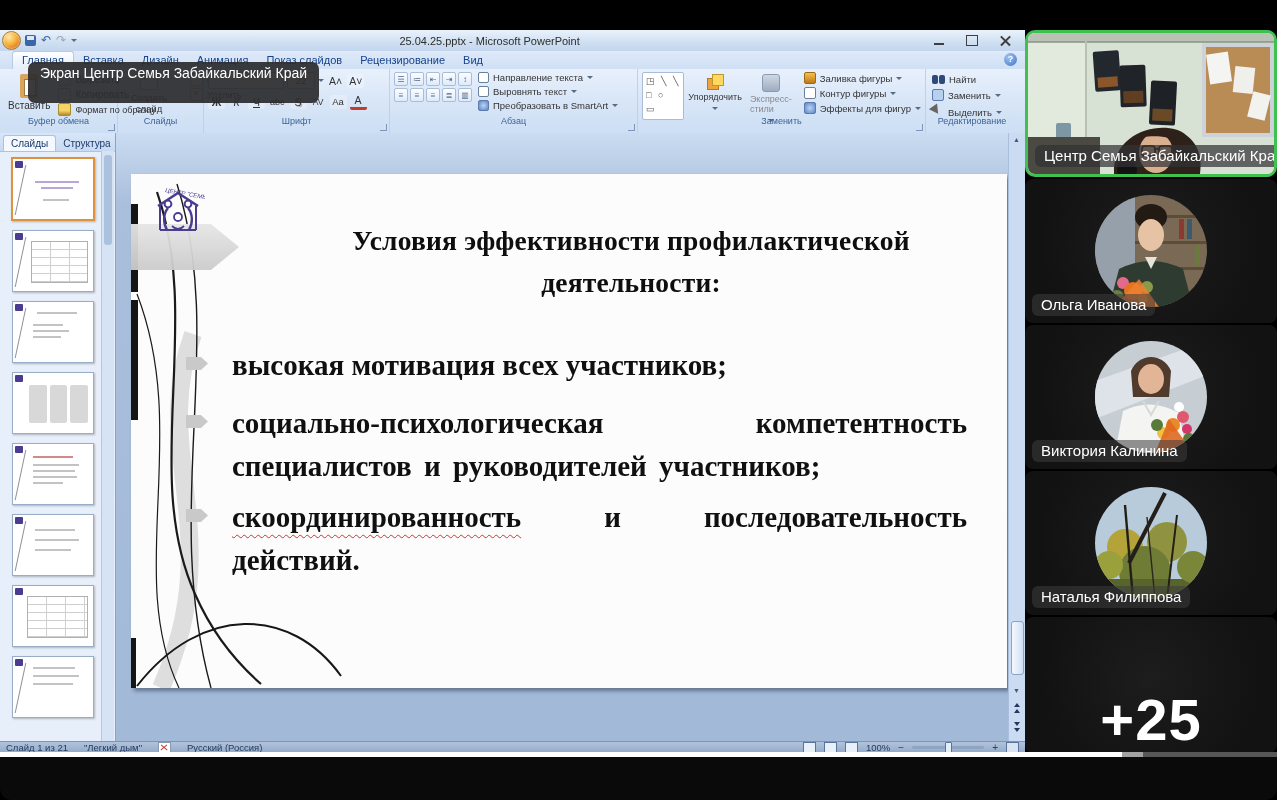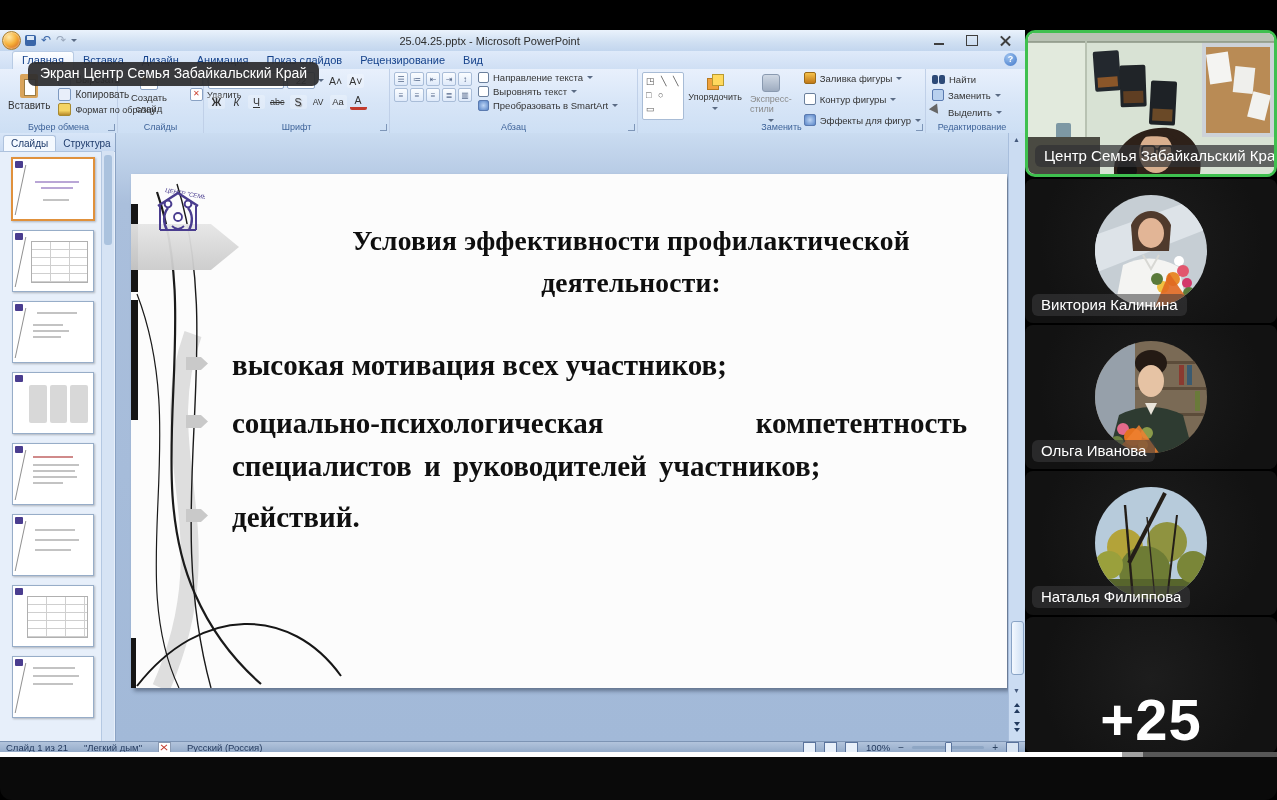--- a/index.html
+++ b/index.html
@@ -31,21 +31,21 @@
     background:linear-gradient(#dfeafa,#cfdff4);display:flex;align-items:flex-end;padding-left:12px;box-sizing:border-box;}
   .tab{font-size:11px;color:#15428b;padding:2px 9px 3px;border-radius:3px 3px 0 0;white-space:nowrap;}
   .tab.active{background:linear-gradient(#fdfeff,#e6eefb);border:1px solid #b8cbe4;border-bottom:none;color:#15428b;}
   .help{position:absolute;right:8px;top:2px;width:13px;height:13px;border-radius:50%;
     background:radial-gradient(circle at 35% 30%,#9ec3f0,#3f76c8);color:#fff;font-size:9px;font-weight:bold;
     text-align:center;line-height:13px;}
 
   .ribbon{position:absolute;left:0;top:39px;width:100%;height:64px;
     background:linear-gradient(#e8f0fc,#d7e5f7 55%,#cddff4);border-bottom:1px solid #94abca;display:flex;}
   .rgroup{position:relative;height:100%;border-right:1px solid #c0d0e8;box-sizing:border-box;padding:3px 4px 13px;}
-  .glabel{position:absolute;bottom:1px;left:0;right:0;text-align:center;font-size:9px;color:#3e6399;white-space:nowrap;}
+  .glabel{position:absolute;bottom:7px;left:0;right:0;text-align:center;font-size:9px;color:#3e6399;white-space:nowrap;}
   .launcher{position:absolute;right:2px;bottom:2px;width:6px;height:6px;border-right:1px solid #7e96b8;border-bottom:1px solid #7e96b8;}
   .bigbtn{display:flex;flex-direction:column;align-items:center;font-size:10px;color:#333;gap:2px;padding:2px 4px;}
   .smallrow{display:flex;align-items:center;gap:4px;font-size:10px;color:#333;height:15px;white-space:nowrap;}
   .mini{width:11px;height:11px;border-radius:2px;flex:0 0 auto;}
   .icon-paste{width:18px;height:24px;background:#d9a45c;border-radius:2px;position:relative;}
   .icon-paste::after{content:"";position:absolute;left:4px;top:5px;width:10px;height:15px;background:#fff;border:1px solid #9a7b44;}
   .icon-copy{background:#e8eefa;border:1px solid #7d99c0;}
   .icon-brush{background:linear-gradient(#f4d464 60%,#b78a2a);border:1px solid #a88a30;}
   .icon-cut{background:#ccd8ea;border:1px solid #8aa2c4;}
   .icon-slide{background:#fff;border:1px solid #8aa2c4;position:relative;}
@@ -59,21 +59,21 @@
   .pgrid{display:grid;grid-template-columns:repeat(5,14px);grid-auto-rows:14px;gap:2px;}
   .pbtn{border:1px solid #a9bdd8;background:linear-gradient(#fbfdff,#dfeafa);color:#55688a;font-size:8px;
     display:flex;align-items:center;justify-content:center;border-radius:2px;}
   .ptexts{display:flex;flex-direction:column;justify-content:flex-start;gap:3px;margin-left:6px;font-size:9.5px;color:#333;}
   .shapebox{width:96px;height:44px;background:#fff;border:1px solid #a8bcd6;border-radius:2px;
     font-size:9px;color:#555;line-height:14px;padding:1px 3px;letter-spacing:2px;overflow:hidden;}
   .arrico{width:16px;height:16px;position:relative;}
   .arrico::before{content:"";position:absolute;left:0;top:4px;width:10px;height:10px;background:#f0a23c;border:1px solid #b87a20;}
   .arrico::after{content:"";position:absolute;left:5px;top:0;width:10px;height:10px;background:#ffd95e;border:1px solid #b89a30;}
   .qstyle{width:16px;height:16px;border-radius:3px;background:linear-gradient(#cfd8e4,#9eacc0);border:1px solid #8a9ab0;}
-  .dcol{display:flex;flex-direction:column;gap:9px;margin-left:8px;font-size:9.5px;color:#333;}
+  .dcol{display:flex;flex-direction:column;gap:3px;margin-left:8px;font-size:9.5px;color:#333;}
   .drow{display:flex;align-items:center;gap:4px;white-space:nowrap;}
   .icon-fill{background:linear-gradient(#f6c24c,#c07818);border:1px solid #9a6a18;}
   .icon-outline{background:#fff;border:1.5px solid #6a7f9c;}
   .icon-fx{background:radial-gradient(circle,#bcd4f4,#5a86c8);border:1px solid #5a7ab0;}
   .icon-binoc{width:13px;height:9px;position:relative;}
   .icon-binoc::before,.icon-binoc::after{content:"";position:absolute;top:0;width:6px;height:9px;background:#2d4a78;border-radius:2px;}
   .icon-binoc::after{right:0;}
   .icon-repl{background:#b8d0ee;border:1px solid #5a7ab0;}
   .icon-sel{width:0;height:0;border:5px solid transparent;border-top:9px solid #666;transform:rotate(-35deg);margin-right:2px;}
 
@@ -134,21 +134,21 @@
   .spell::before,.spell::after{content:"";position:absolute;left:1px;top:4px;width:8px;height:1.4px;background:#c23b2e;}
   .spell::before{transform:rotate(40deg);} .spell::after{transform:rotate(-40deg);}
   .sb-right{margin-left:auto;display:flex;align-items:center;gap:8px;}
   .vico{width:11px;height:9px;border:1px solid #5a739c;background:#e8f0fa;}
   .zoomtrack{position:relative;width:72px;height:3px;background:#8ea6c4;border-radius:2px;}
   .zoomthumb{position:absolute;left:33px;top:-4px;width:5px;height:11px;background:#e4eefa;border:1px solid #5a739c;border-radius:1px;}
   .zbtn{font-size:10px;color:#2d4260;line-height:8px;}
 
   
   .sharetip{position:absolute;left:28px;top:62px;z-index:60;background:rgba(44,44,46,.93);color:#fff;
-    font-size:14px;padding:3px 12px 5px;border-radius:7px;white-space:nowrap;}
+    font-size:14px;padding:3px 12px 22px;border-radius:7px;white-space:nowrap;}
 
   
   .sidebar{position:absolute;left:1025px;top:30px;width:252px;height:723px;background:#000;}
   .tile{position:relative;width:252px;background:radial-gradient(circle at 50% 45%,#1d1d1d,#121212 75%);
     border-radius:8px;overflow:hidden;margin-bottom:2px;box-sizing:border-box;}
   .tile.cam{height:147px;border:3px solid #3fc04f;border-radius:10px;background:#cfdccb;}
   .tile.p{height:144px;} .tile.more{height:136px;margin-bottom:0;display:flex;align-items:flex-end;justify-content:center;}
   .avatar{position:absolute;left:70px;top:16px;width:112px;height:112px;border-radius:50%;overflow:hidden;}
   .nlabel{position:absolute;left:7px;bottom:7px;background:rgba(60,60,62,.55);color:#fff;
     font-size:15px;padding:2px 9px 3px;border-radius:6px;white-space:nowrap;max-width:230px;overflow:hidden;}
@@ -461,20 +461,21 @@
           <div class="brow" style="top:58px">
             <span class="bmark"></span>
             <div class="btxt">
               <div class="jl"><span>социально-психологическая</span> <span>компетентность</span></div>
               <div class="sp2">специалистов и руководителей участников;</div>
             </div>
           </div>
           <div class="brow" style="top:152px">
             <span class="bmark"></span>
             <div class="btxt">
+              <div class="jl"><span class="sq">скоординированность</span> <span>и</span> <span>последовательность</span></div>
               <div>действий.</div>
             </div>
           </div>
         </div>
       </div>
 
       <div class="vscroll">
         <div class="varrow" style="top:1px">▲</div>
         <div class="vthumb"></div>
         <div class="varrow" style="top:552px">▼</div>
@@ -551,42 +552,20 @@
         <rect x="131" y="113" width="13" height="10" rx="3" fill="none" stroke="#1a1a1a" stroke-width="1.6"></rect>
         <line x1="127" y1="116" x2="131" y2="116" stroke="#1a1a1a" stroke-width="1.6"></line>
         <circle cx="99" cy="137" r="10" fill="#121212"></circle>
       </svg>
       <div class="nlabel">Центр Семья Забайкальский Край</div>
     </div>
 
     <div class="tile p">
       <div class="avatar">
         <svg width="112" height="112" viewBox="0 0 112 112">
-          <rect width="112" height="112" fill="#c6ced4"></rect>
-          <polygon points="0,40 112,0 112,34 0,78" fill="#dde3e8"></polygon>
-          <path d="M36,30 A22,24 0 0 1 76,30 L74,56 L38,56 Z" fill="#503a2c"></path>
-          <ellipse cx="56" cy="38" rx="13" ry="15" fill="#e2b596"></ellipse>
-          <path d="M20,112 L28,70 Q56,56 84,72 L92,112 Z" fill="#f4f4f2"></path>
-          <path d="M48,60 L56,74 L64,60" stroke="#d8d8d4" stroke-width="2" fill="none"></path>
-          <circle cx="84" cy="66" r="5" fill="#fff"></circle>
-            <circle cx="88" cy="76" r="6" fill="#e2566e"></circle>
-          <circle cx="78" cy="84" r="7" fill="#e88a2a"></circle>
-            <circle cx="92" cy="88" r="5" fill="#d4386a"></circle>
-          <circle cx="68" cy="92" r="6" fill="#f0c040"></circle>
-            <circle cx="62" cy="84" r="6" fill="#5a7a3a"></circle>
-          <circle cx="94" cy="98" r="6" fill="#5a7a3a"></circle>
-          <path d="M60,112 L74,78 L98,112 Z" fill="#e06820" opacity=".9"></path>
-        </svg>
-      </div>
-      <div class="nlabel">Виктория Калинина</div>
-    </div>
-
-    <div class="tile p">
-      <div class="avatar">
-        <svg width="112" height="112" viewBox="0 0 112 112">
           <rect width="112" height="112" fill="#7a6a55"></rect>
           <rect x="0" width="40" height="112" fill="#96a0aa"></rect>
           <rect x="40" y="20" width="72" height="3" fill="#5c4c3a"></rect>
             <rect x="40" y="46" width="72" height="3" fill="#5c4c3a"></rect>
           <rect x="40" y="72" width="72" height="3" fill="#5c4c3a"></rect>
           <rect x="84" y="24" width="5" height="20" fill="#8a3a30"></rect>
             <rect x="92" y="24" width="5" height="20" fill="#3a5a70"></rect>
           <rect x="100" y="50" width="5" height="20" fill="#6a7a3a"></rect>
           <ellipse cx="56" cy="22" rx="16" ry="13" fill="#241a14"></ellipse>
           <ellipse cx="56" cy="40" rx="13" ry="16" fill="#e6c3a4"></ellipse>
@@ -599,20 +578,42 @@
           <circle cx="52" cy="92" r="6" fill="#8a9a4a"></circle>
           <path d="M20,112 L44,84 L64,112 Z" fill="#ef8030" opacity=".85"></path>
         </svg>
       </div>
       <div class="nlabel">Ольга Иванова</div>
     </div>
 
     <div class="tile p">
       <div class="avatar">
         <svg width="112" height="112" viewBox="0 0 112 112">
+          <rect width="112" height="112" fill="#c6ced4"></rect>
+          <polygon points="0,40 112,0 112,34 0,78" fill="#dde3e8"></polygon>
+          <path d="M36,30 A22,24 0 0 1 76,30 L74,56 L38,56 Z" fill="#503a2c"></path>
+          <ellipse cx="56" cy="38" rx="13" ry="15" fill="#e2b596"></ellipse>
+          <path d="M20,112 L28,70 Q56,56 84,72 L92,112 Z" fill="#f4f4f2"></path>
+          <path d="M48,60 L56,74 L64,60" stroke="#d8d8d4" stroke-width="2" fill="none"></path>
+          <circle cx="84" cy="66" r="5" fill="#fff"></circle>
+            <circle cx="88" cy="76" r="6" fill="#e2566e"></circle>
+          <circle cx="78" cy="84" r="7" fill="#e88a2a"></circle>
+            <circle cx="92" cy="88" r="5" fill="#d4386a"></circle>
+          <circle cx="68" cy="92" r="6" fill="#f0c040"></circle>
+            <circle cx="62" cy="84" r="6" fill="#5a7a3a"></circle>
+          <circle cx="94" cy="98" r="6" fill="#5a7a3a"></circle>
+          <path d="M60,112 L74,78 L98,112 Z" fill="#e06820" opacity=".9"></path>
+        </svg>
+      </div>
+      <div class="nlabel">Виктория Калинина</div>
+    </div>
+
+    <div class="tile p">
+      <div class="avatar">
+        <svg width="112" height="112" viewBox="0 0 112 112">
           <rect width="112" height="112" fill="#b7cbdb"></rect>
           <circle cx="30" cy="60" r="18" fill="#b3a339"></circle>
             <circle cx="72" cy="55" r="20" fill="#8f9340"></circle>
           <circle cx="50" cy="85" r="26" fill="#6e7c35"></circle>
             <rect y="92" width="112" height="20" fill="#57652c"></rect>
           <circle cx="14" cy="78" r="14" fill="#9aa03c"></circle>
             <circle cx="98" cy="80" r="16" fill="#7a8638"></circle>
           <line x1="70" y1="6" x2="34" y2="76" stroke="#241e18" stroke-width="4"></line>
           <line x1="30" y1="18" x2="38" y2="112" stroke="#241e18" stroke-width="2.4"></line>
           <line x1="82" y1="28" x2="72" y2="112" stroke="#241e18" stroke-width="2"></line>

